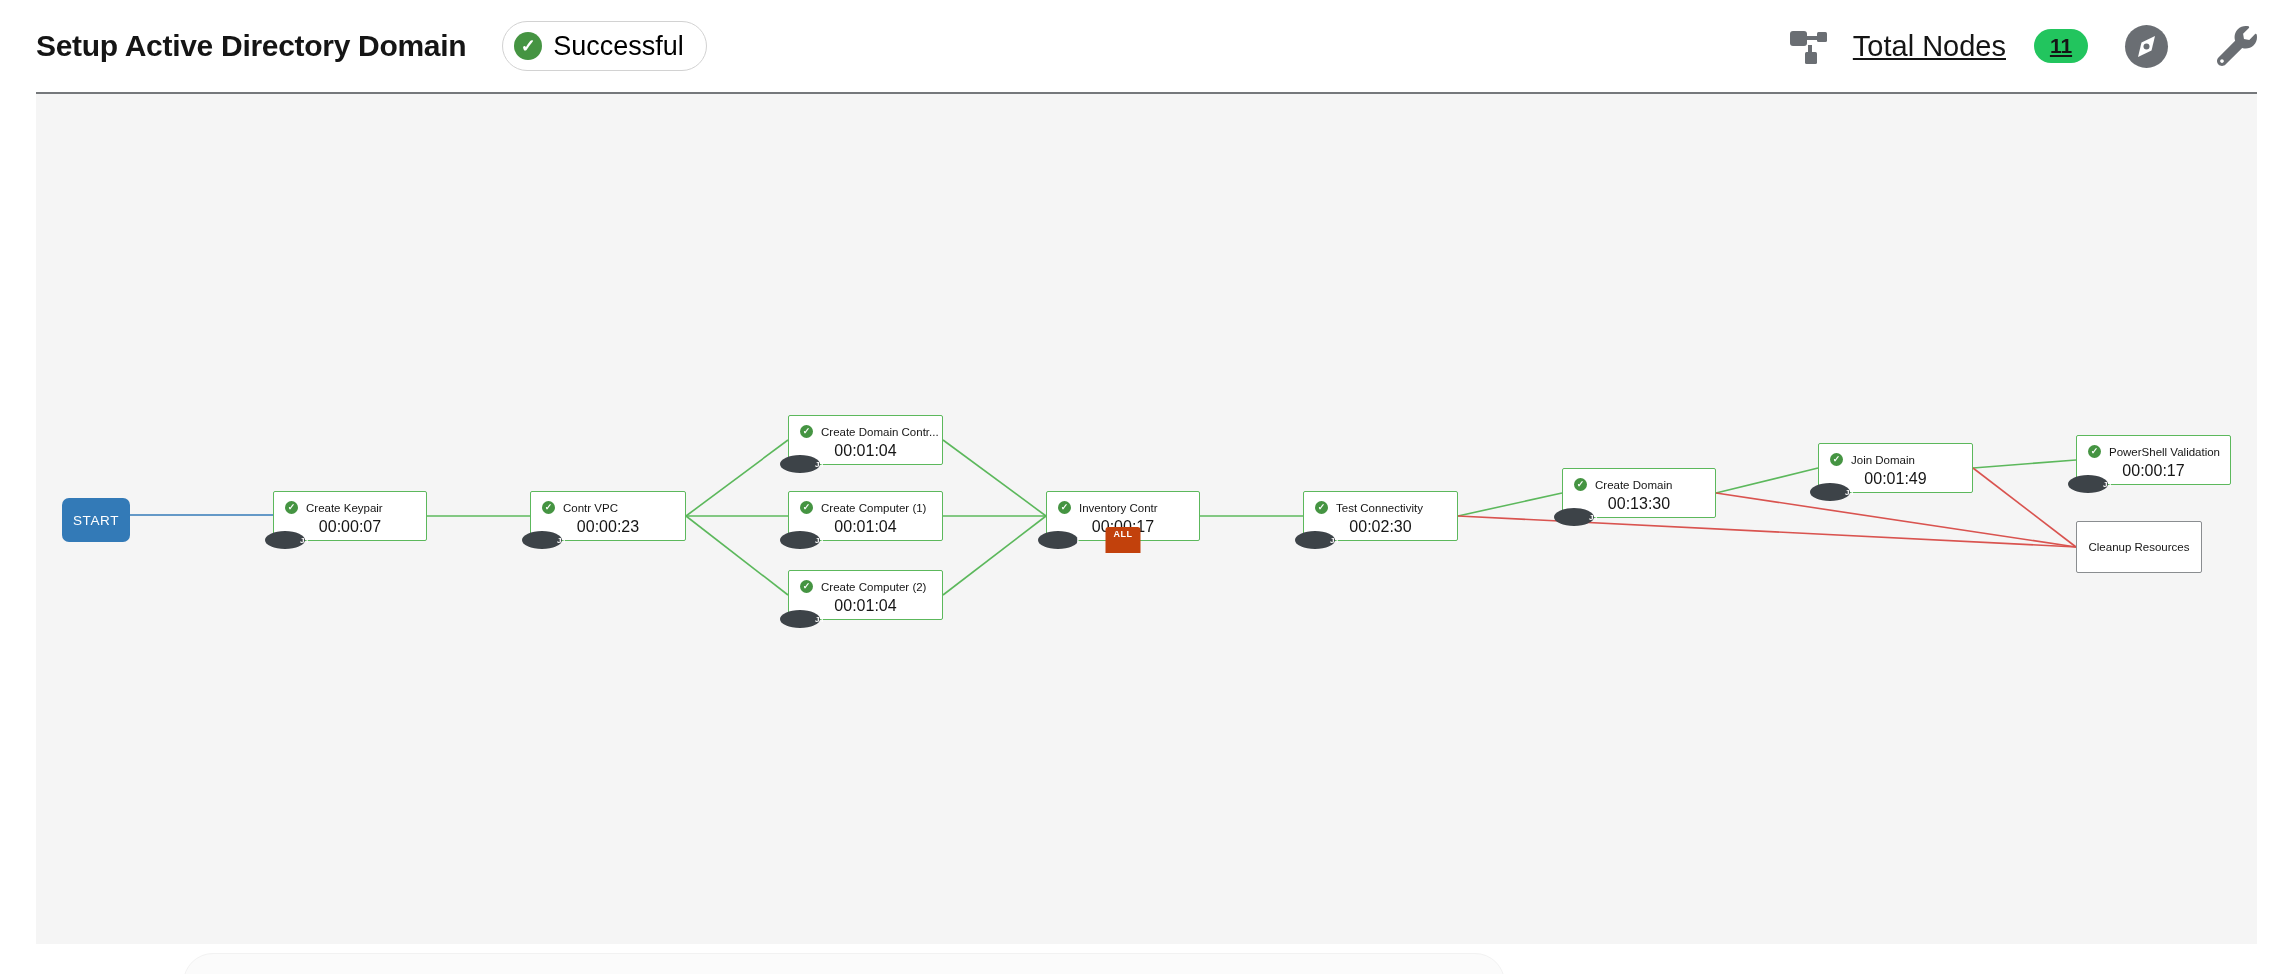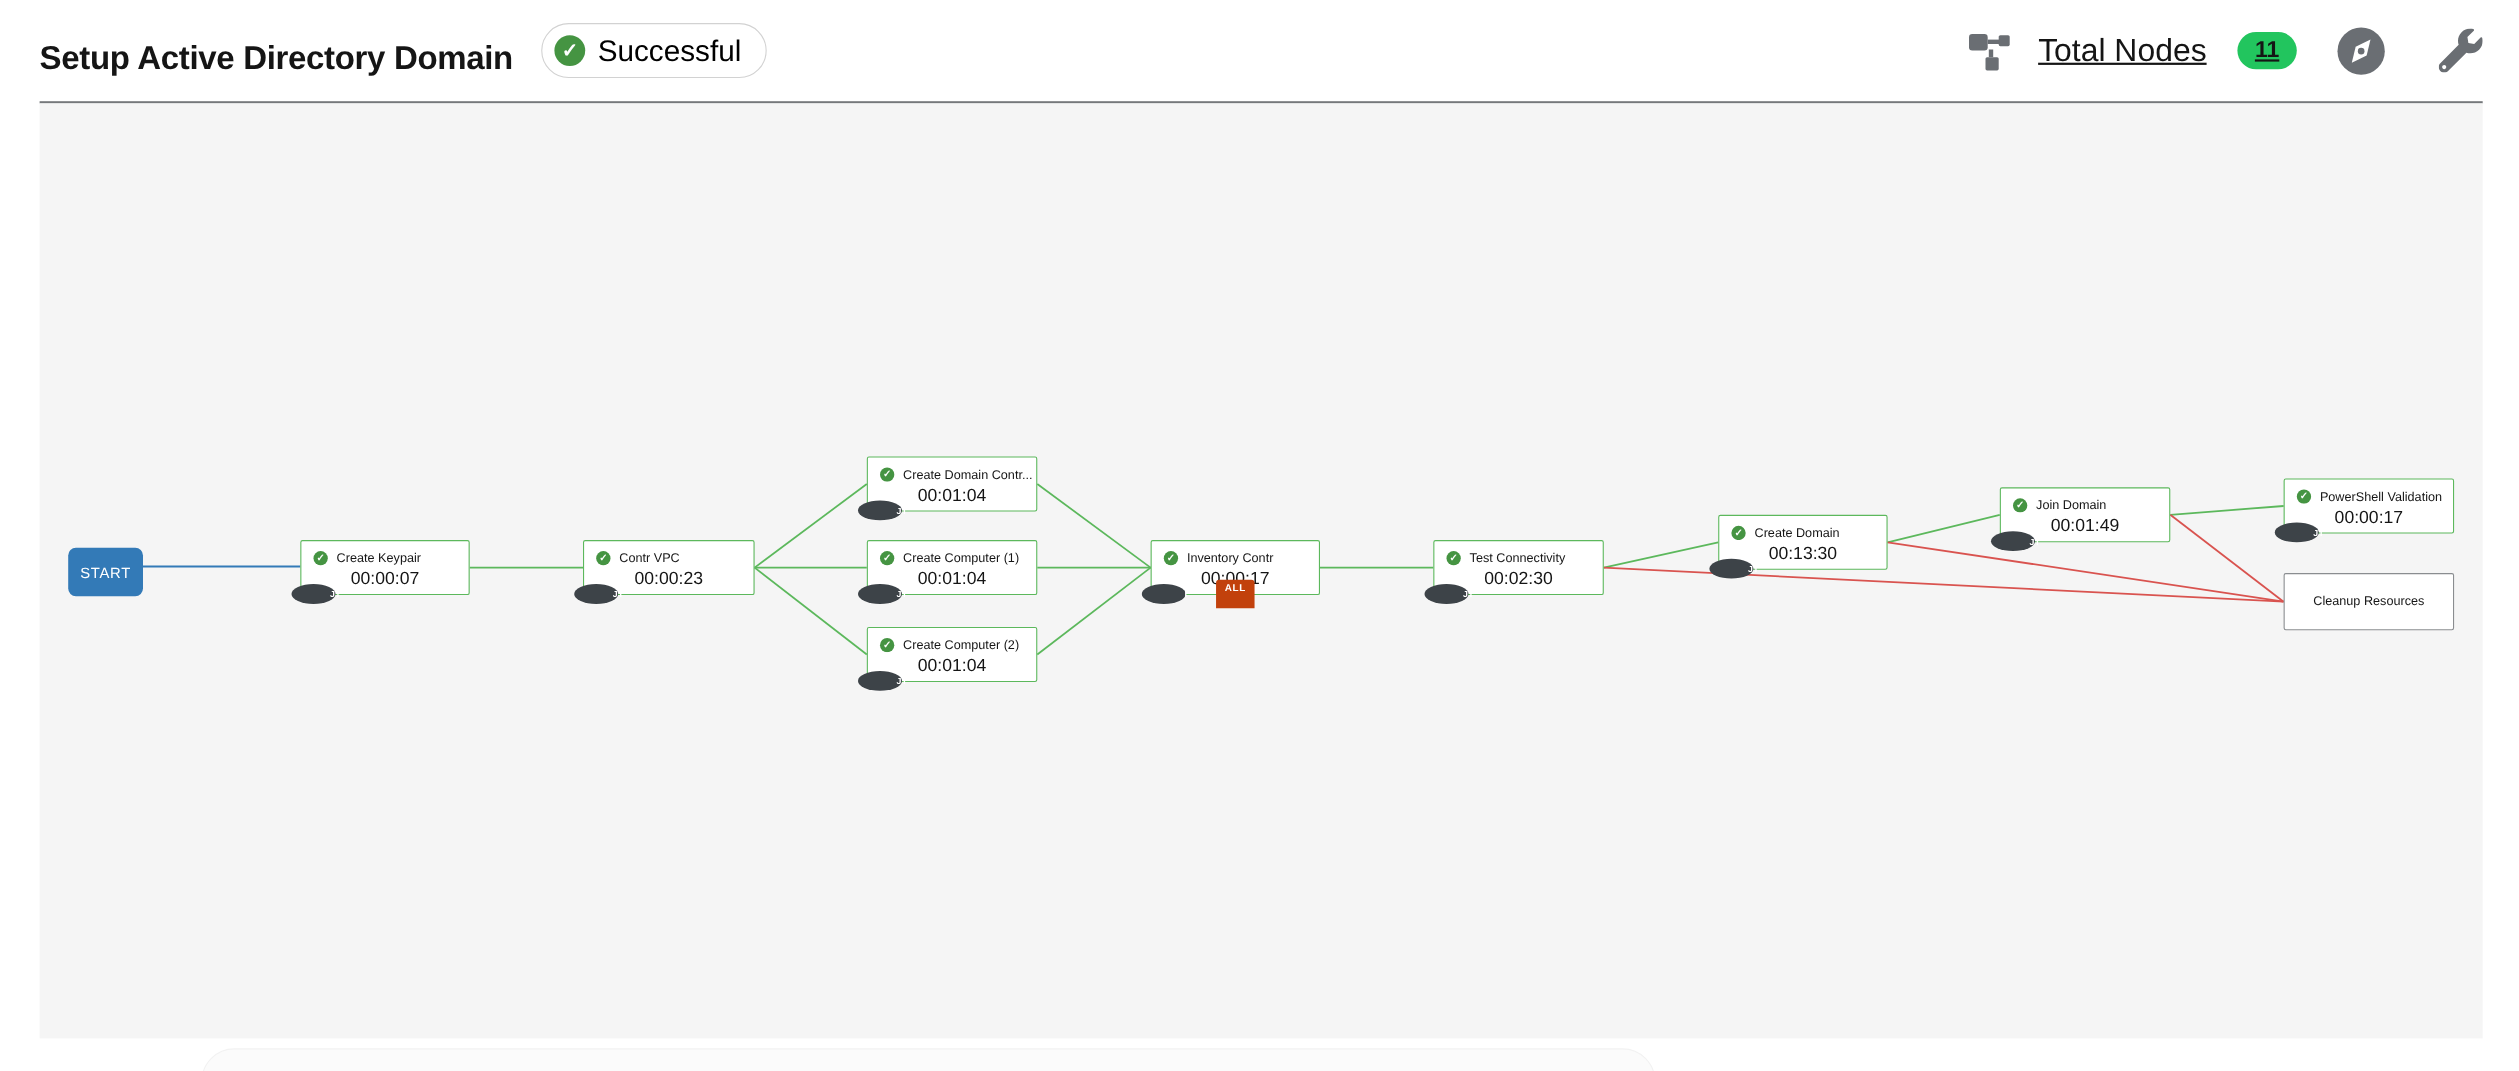--- a/index.html
+++ b/index.html
@@ -11,21 +11,21 @@
     color: #151515;
     position: relative;
     overflow: hidden;
   }
 
   
   .header {
     position: absolute; left: 36px; right: 33px; top: 0; height: 92px;
     display: flex; align-items: center; justify-content: space-between;
   }
-  .header-left { display: flex; align-items: flex-end; gap: 26px; }
+  .header-left { display: flex; align-items: center; gap: 36px; }
   .page-title { font-size: 30px; font-weight: 700; margin: 0; letter-spacing: -0.3px; }
   .status-pill {
     display: flex; align-items: center; gap: 11px;
     border: 1px solid #d2d2d2; border-radius: 26px; background: #fff;
     padding: 9px 22px 9px 11px; height: 50px;
   }
   .status-check {
     width: 28px; height: 28px; border-radius: 50%;
     background: #459442; color: #fff;
     display: flex; align-items: center; justify-content: center;
@@ -237,19 +237,19 @@
         <div class="corner-badge">JT</div>
       </div>
       <div class="wf-node" style="left: 2076px; top: 435px; width: 155px; height: 50px;">
         <div class="node-title-row">
           <span class="node-check">✓</span>
           <span>PowerShell Validation</span>
         </div>
         <div class="node-time">00:00:17</div>
         <div class="corner-badge">JT</div>
       </div>
-      <div class="wf-node plain" style="left: 2076px; top: 521px; width: 155px; height: 52px;">
+      <div class="wf-node plain" style="left: 2076px; top: 521px; width: 126px; height: 52px;">
         <span>Cleanup Resources</span>
       </div>
     </div>
 </div>
 
 <div class="bottom-sheet"></div>
 
 </body></html>

